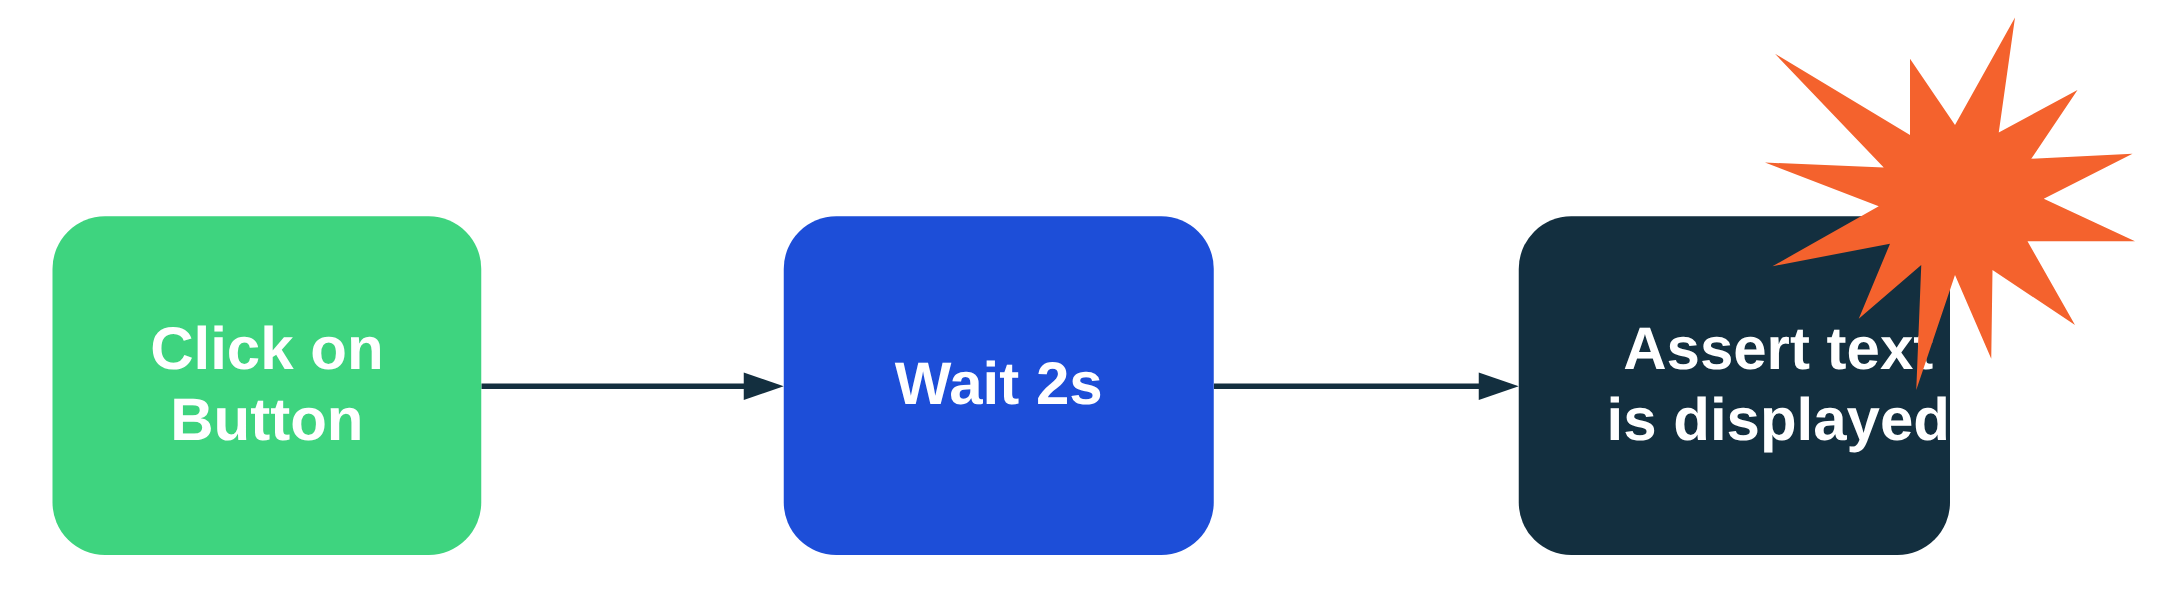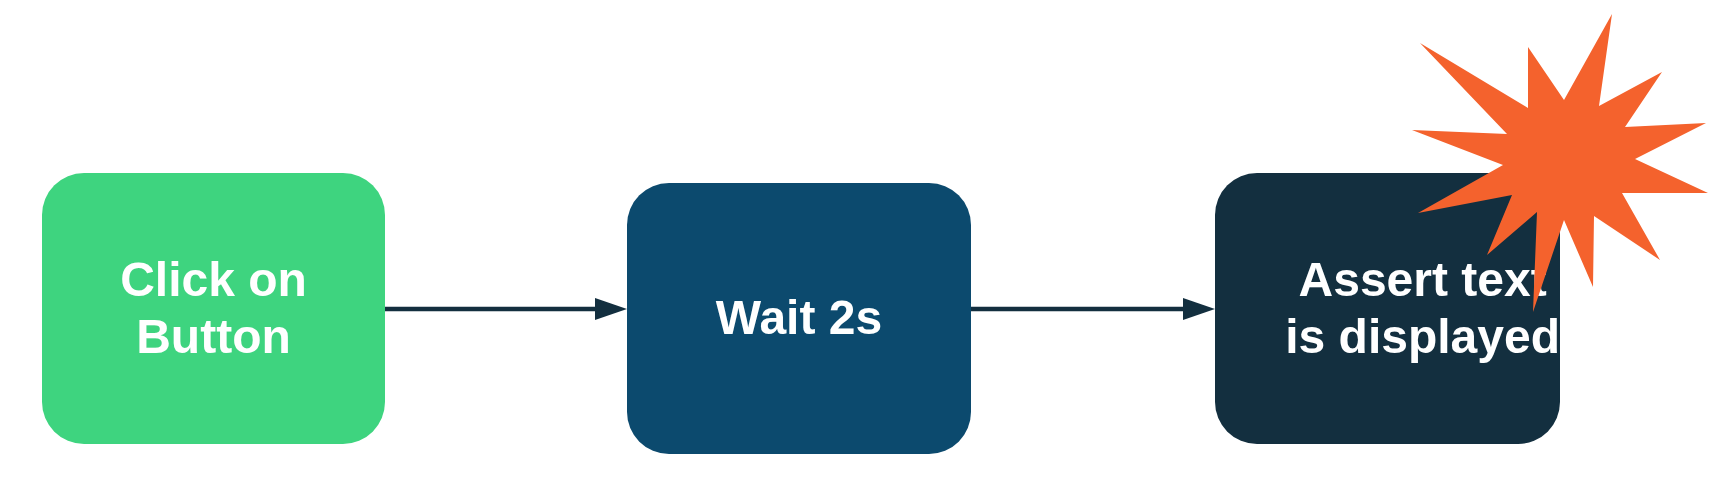--- a/index.html
+++ b/index.html
@@ -59,21 +59,21 @@
   <div class="node node-green" style="background-color: rgb(62, 212, 127);">
     <span>Click on
 Button</span>
   </div>
 
   <svg class="arrow arrow-1" width="242" height="30">
     <line x1="0" y1="15" x2="213" y2="15" stroke-width="4.5" stroke="#132f3f"></line>
     <polygon points="210,4 242,15 210,26" fill="#132f3f"></polygon>
   </svg>
 
-  <div class="node node-blue" style="background-color: #0c4a6e; margin-top: 10px;">
+  <div class="node node-blue" style="background-color: #1d4ed8;">
     <span>Wait 2s</span>
   </div>
 
   <svg class="arrow arrow-2" width="244" height="30">
     <line x1="0" y1="15" x2="215" y2="15" stroke-width="4.5" stroke="#132f3f"></line>
     <polygon points="212,4 244,15 212,26" fill="#132f3f"></polygon>
   </svg>
 
   <div class="node node-navy" style="background-color: rgb(19, 47, 63); justify-content: flex-end;">
     <span>Assert text

